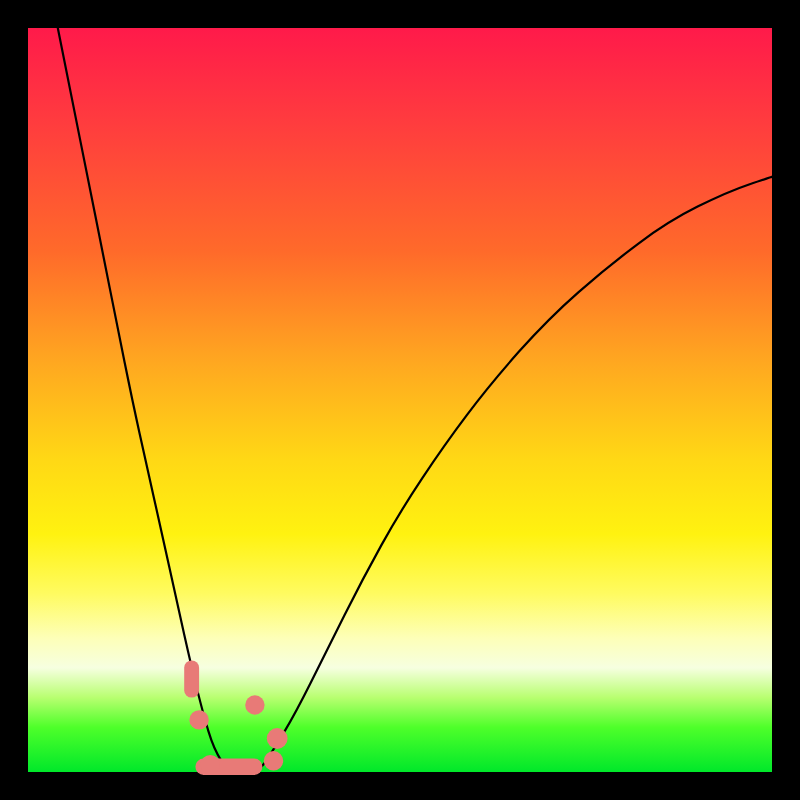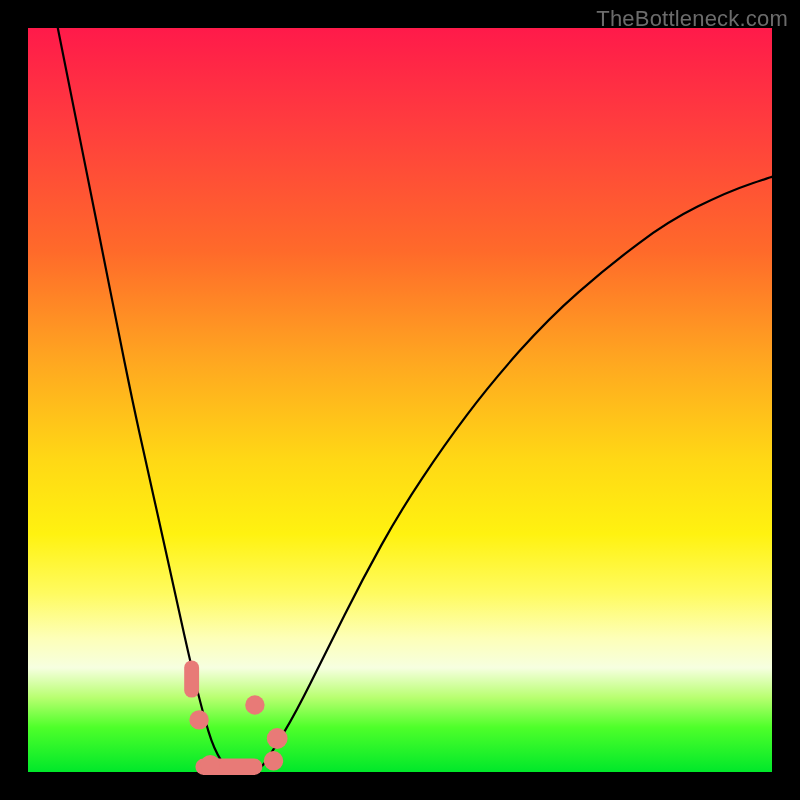--- a/index.html
+++ b/index.html
@@ -71,21 +71,20 @@
   }
   .marker-long {
     fill: #e87a77;
     stroke: none;
   }
 </style>
 </head>
 <body>
 
 <div class="frame">
-  <div class="watermark">TheBottleneck.com</div>
 
   <div class="plot-area">
     <svg class="curves" viewBox="0 0 744 744">
       <path id="curve-path" class="curve" d="M 29.8 0.0 Q 44.6 74.4 52.1 111.6 Q 59.5 148.8 67.0 186.0 Q 74.4 223.2 81.8 260.4 Q 89.3 297.6 96.7 334.8 Q 104.2 372.0 111.6 405.5 Q 119.0 439.0 126.5 472.4 Q 133.9 505.9 141.4 539.4 Q 148.8 572.9 156.2 606.4 Q 163.7 639.8 169.3 662.2 Q 174.8 684.5 180.4 703.1 Q 186.0 721.7 193.4 732.8 Q 200.9 744.0 208.3 744.0 Q 215.8 744.0 223.2 744.0 Q 230.6 744.0 238.1 732.8 Q 245.5 721.7 256.7 703.1 Q 267.8 684.5 282.7 654.7 Q 297.6 625.0 316.2 587.8 Q 334.8 550.6 353.4 517.1 Q 372.0 483.6 394.3 450.1 Q 416.6 416.6 439.0 386.9 Q 461.3 357.1 491.0 323.6 Q 520.8 290.2 550.6 264.1 Q 580.3 238.1 610.1 215.8 Q 639.8 193.4 669.6 178.6 Q 699.4 163.7 721.7 156.2 T 744.0 148.8"></path>
       <g id="markers">
           <rect x="156.2" y="632.4" width="14.9" height="37.2" rx="7.4" class="marker-long"></rect>
           <circle cx="171.1" cy="691.9" r="9.7" class="marker"></circle>
           <circle cx="226.9" cy="677.0" r="9.7" class="marker"></circle>
           <circle cx="249.2" cy="710.5" r="10.4" class="marker"></circle>
           <circle cx="245.5" cy="732.8" r="9.7" class="marker"></circle>

